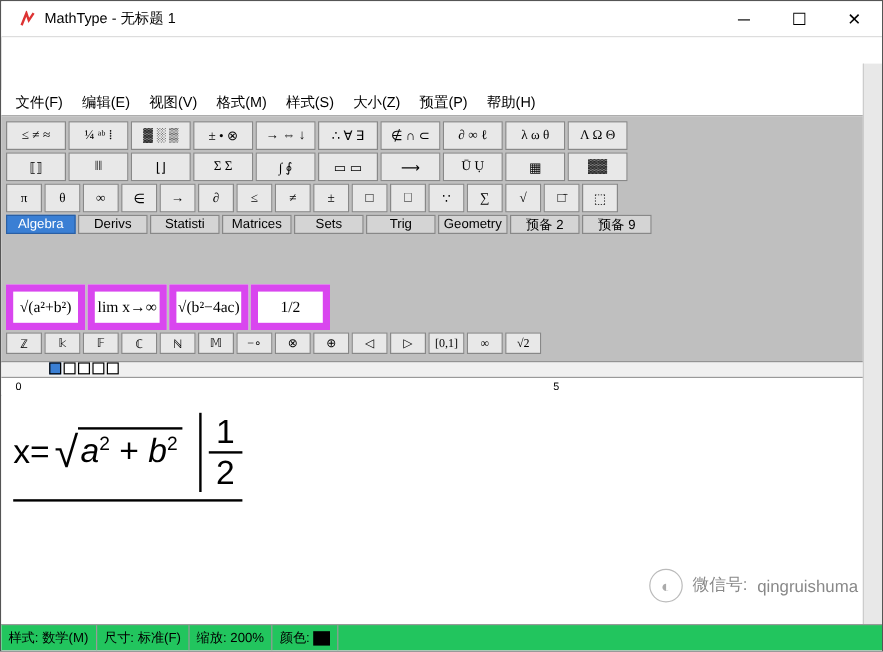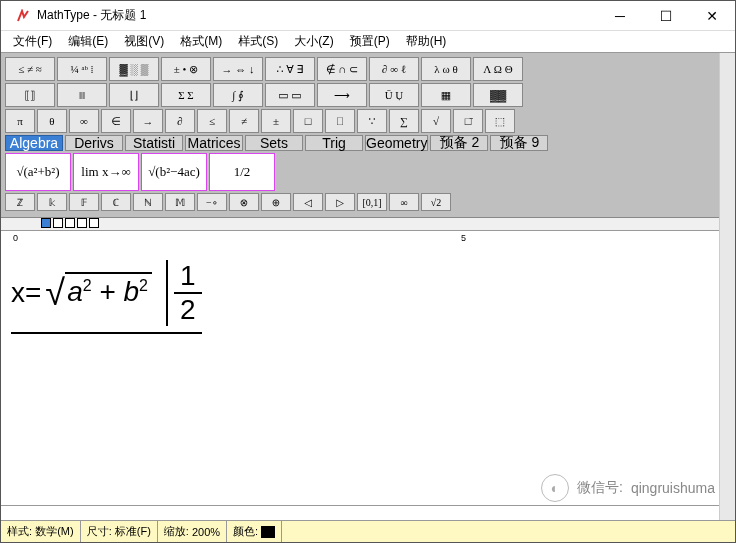--- a/index.html
+++ b/index.html
@@ -4,30 +4,30 @@
 <style>
 * { box-sizing: border-box; margin: 0; padding: 0; font-family: "Microsoft YaHei", "SimSun", sans-serif; }
 body { background: #fff; width: 736px; height: 543px; overflow: hidden; position: relative; border: 1px solid #555; }
 
 .titlebar { height: 30px; background: #fff; display: flex; align-items: center; padding-left: 14px; border-bottom: 1px solid #ddd; }
 .titlebar .logo { width: 16px; height: 16px; margin-right: 6px; display: flex; align-items: center; justify-content: center; }
 .titlebar .title { font-size: 12px; color: #000; }
 .win-controls { margin-left: auto; display: flex; }
 .win-btn { width: 46px; height: 30px; display: flex; align-items: center; justify-content: center; font-size: 14px; }
 
-.menubar { height: 22px; background: #fff; display: flex; align-items: center; padding: 0 4px; font-size: 12px; border-bottom: 1px solid #999; }
+.menubar { height: 22px; background: #fff; display: flex; align-items: center; padding: 0 4px; font-size: 12px; border-bottom: 1px solid #999; margin-top: 44px; }
 .menu-item { padding: 2px 8px; cursor: default; }
 
 .toolbar-area { background: #bfbfbf; padding: 4px; border-bottom: 1px solid #888; }
 .tool-row { display: flex; gap: 2px; margin-bottom: 2px; }
 .tool-btn { height: 24px; min-width: 50px; background: #e8e8e8; border: 1px solid #888; display: flex; align-items: center; justify-content: center; font-size: 11px; font-family: serif; cursor: default; }
 .tool-btn.narrow { min-width: 30px; }
-.tab-btn { height: 16px; min-width: 58px; background: #d4d4d4; border: 1px solid #888; font-size: 14px; display: flex; align-items: center; justify-content: center; cursor: default; }
+.tab-btn { height: 16px; min-width: 58px; background: #d4d4d4; border: 1px solid #888; font-size: 11px; display: flex; align-items: center; justify-content: center; cursor: default; }
 .tab-btn.active { background: #3a7fd4; color: #fff; border-color: #2a5fa4; }
-.template-btn { height: 38px; min-width: 66px; background: #fff; border: 1px solid #d946ef; display: flex; align-items: center; justify-content: center; font-family: serif; font-size: 13px; cursor: default; }
+.template-btn { height: 38px; min-width: 66px; background: #fff; border: 6px solid #d946ef; display: flex; align-items: center; justify-content: center; font-family: serif; font-size: 13px; cursor: default; margin-top: 40px; }
 .small-btn { height: 18px; min-width: 30px; background: #e8e8e8; border: 1px solid #888; display: flex; align-items: center; justify-content: center; font-size: 10px; font-family: serif; cursor: default; }
 
 .ruler-area { height: 28px; background: #f0f0f0; border-bottom: 1px solid #999; position: relative; font-size: 9px; }
 .ruler-tabs { height: 12px; display: flex; gap: 2px; padding-left: 40px; }
 .rtab { width: 10px; height: 10px; background: #3a7fd4; border: 1px solid #000; }
 .ruler { height: 16px; background: #fff; border-top: 1px solid #999; position: relative; }
 .ruler-label { position: absolute; top: 2px; font-size: 9px; }
 
 .editor { height: 260px; background: #fff; overflow: auto; padding: 14px 10px; border-bottom: 1px solid #999; }
 .equation { font-family: "Times New Roman", serif; font-size: 28px; display: inline-flex; align-items: center; border-bottom: 2px solid #000; padding-bottom: 6px; font-style: italic; }
@@ -36,21 +36,21 @@
 .radical { font-size: 36px; font-style: normal; }
 .radicand { border-top: 2px solid #000; padding: 2px 4px 0 2px; }
 .frac { display: inline-flex; flex-direction: column; align-items: center; margin-left: 10px; border-left: 2px solid #000; padding-left: 6px; font-style: normal; }
 .frac-num { border-bottom: 2px solid #000; padding: 0 6px; }
 .frac-den { padding: 0 6px; }
 sup { font-size: 16px; font-style: normal; }
 
 .watermark { position: absolute; bottom: 40px; right: 20px; display: flex; align-items: center; gap: 8px; font-size: 14px; color: #888; }
 .wm-icon { width: 28px; height: 28px; border-radius: 50%; border: 1px solid #bbb; display: flex; align-items: center; justify-content: center; font-size: 14px; color: #aaa; }
 
-.statusbar { position: absolute; bottom: 0; left: 0; right: 0; height: 22px; background: #fef9c3; border-top: 1px solid #999; display: flex; align-items: center; font-size: 11px; }
+.statusbar { position: absolute; bottom: 0; left: 0; right: 0; height: 22px; background: #22c55e; border-top: 1px solid #999; display: flex; align-items: center; font-size: 11px; }
 .status-cell { padding: 0 6px; border-right: 1px solid #999; height: 100%; display: flex; align-items: center; }
 
 .scrollbar-v { position: absolute; right: 0; top: 52px; width: 16px; bottom: 22px; background: #e8e8e8; border-left: 1px solid #ccc; }
 </style>
 </head>
 <body>
 
 <div class="titlebar">
   <span class="logo">
     <svg width="14" height="14">

